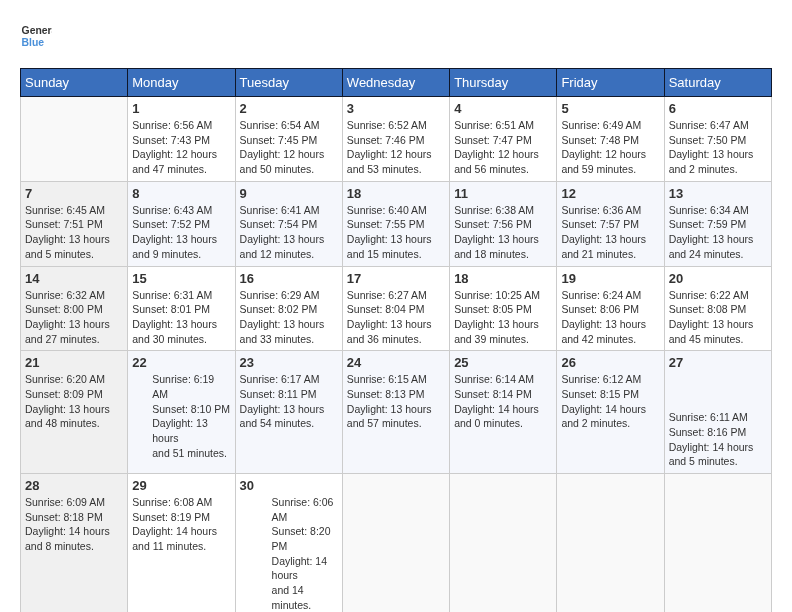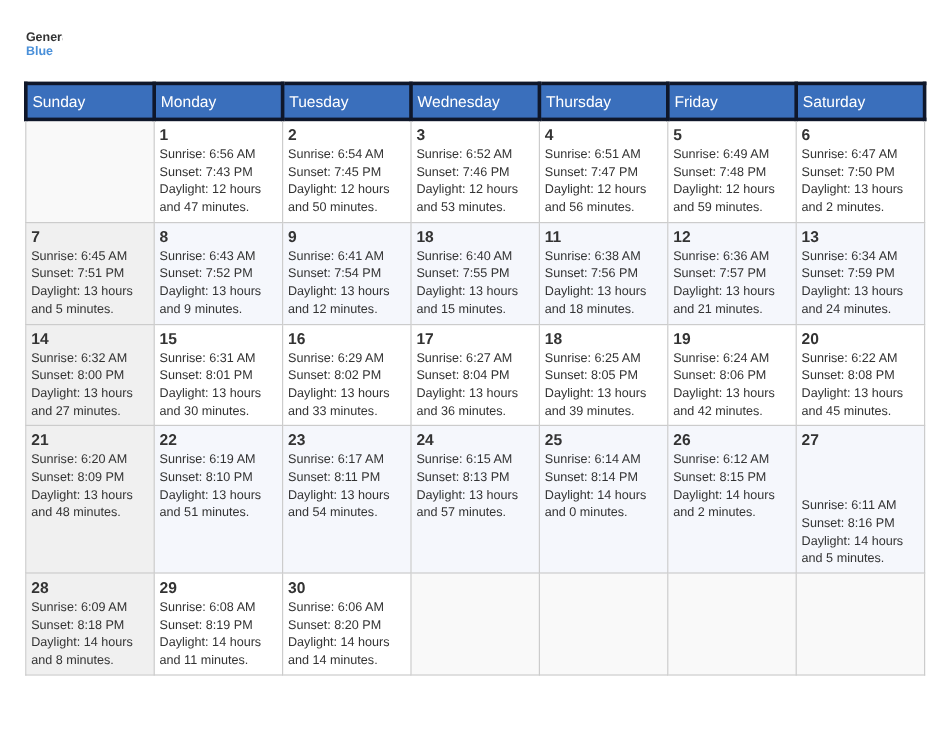--- a/index.html
+++ b/index.html
@@ -42,21 +42,21 @@
       border-collapse: collapse;
       font-size: 11px;
     }
     thead tr th {
       background-color: #3a6fbc;
       color: #fff;
       padding: 6px 4px;
       text-align: left;
       font-size: 13px;
       font-weight: normal;
-      border: 3px solid #0f172a;
+      border: 1px solid #0f172a;
     }
     tbody tr td {
       border: 1px solid #ccc;
       padding: 4px;
       vertical-align: top;
       width: calc(100% / 7);
       min-height: 80px;
       background: #fff;
     }
     tbody tr:nth-child(even) td {
@@ -229,21 +229,21 @@
         </td>
         <td>
           <span class="day-number">17</span>
           <div class="day-info" style="white-space: pre-line;">Sunrise: 6:27 AM
 Sunset: 8:04 PM
 Daylight: 13 hours
 and 36 minutes.</div>
         </td>
         <td>
           <span class="day-number">18</span>
-          <div class="day-info" style="white-space: pre-line;">Sunrise: 6:25 AM
+          <div class="day-info" style="white-space: pre-line;">Sunrise: 10:25 AM
 Sunset: 8:05 PM
 Daylight: 13 hours
 and 39 minutes.</div>
         </td>
         <td>
           <span class="day-number">19</span>
           <div class="day-info" style="white-space: pre-line;">Sunrise: 6:24 AM
 Sunset: 8:06 PM
 Daylight: 13 hours
 and 42 minutes.</div>
@@ -259,21 +259,21 @@
       <tr>
         <td>
           <span class="day-number">21</span>
           <div class="day-info" style="white-space: pre-line;">Sunrise: 6:20 AM
 Sunset: 8:09 PM
 Daylight: 13 hours
 and 48 minutes.</div>
         </td>
         <td>
           <span class="day-number">22</span>
-          <div class="day-info" style="white-space: pre-line;">Sunrise: 6:19 AM
+          <div class="day-info" style="white-space: pre-line; margin-left: 20px;">Sunrise: 6:19 AM
 Sunset: 8:10 PM
 Daylight: 13 hours
 and 51 minutes.</div>
         </td>
         <td>
           <span class="day-number">23</span>
           <div class="day-info" style="white-space: pre-line;">Sunrise: 6:17 AM
 Sunset: 8:11 PM
 Daylight: 13 hours
 and 54 minutes.</div>
@@ -317,21 +317,21 @@
         </td>
         <td>
           <span class="day-number">29</span>
           <div class="day-info" style="white-space: pre-line;">Sunrise: 6:08 AM
 Sunset: 8:19 PM
 Daylight: 14 hours
 and 11 minutes.</div>
         </td>
         <td>
           <span class="day-number">30</span>
-          <div class="day-info" style="white-space: pre-line;">Sunrise: 6:06 AM
+          <div class="day-info" style="white-space: pre-line; margin-left: 32px;">Sunrise: 6:06 AM
 Sunset: 8:20 PM
 Daylight: 14 hours
 and 14 minutes.</div>
         </td>
         <td class="empty-cell"></td>
         <td class="empty-cell"></td>
         <td class="empty-cell"></td>
         <td class="empty-cell"></td>
       </tr>
     </tbody>

